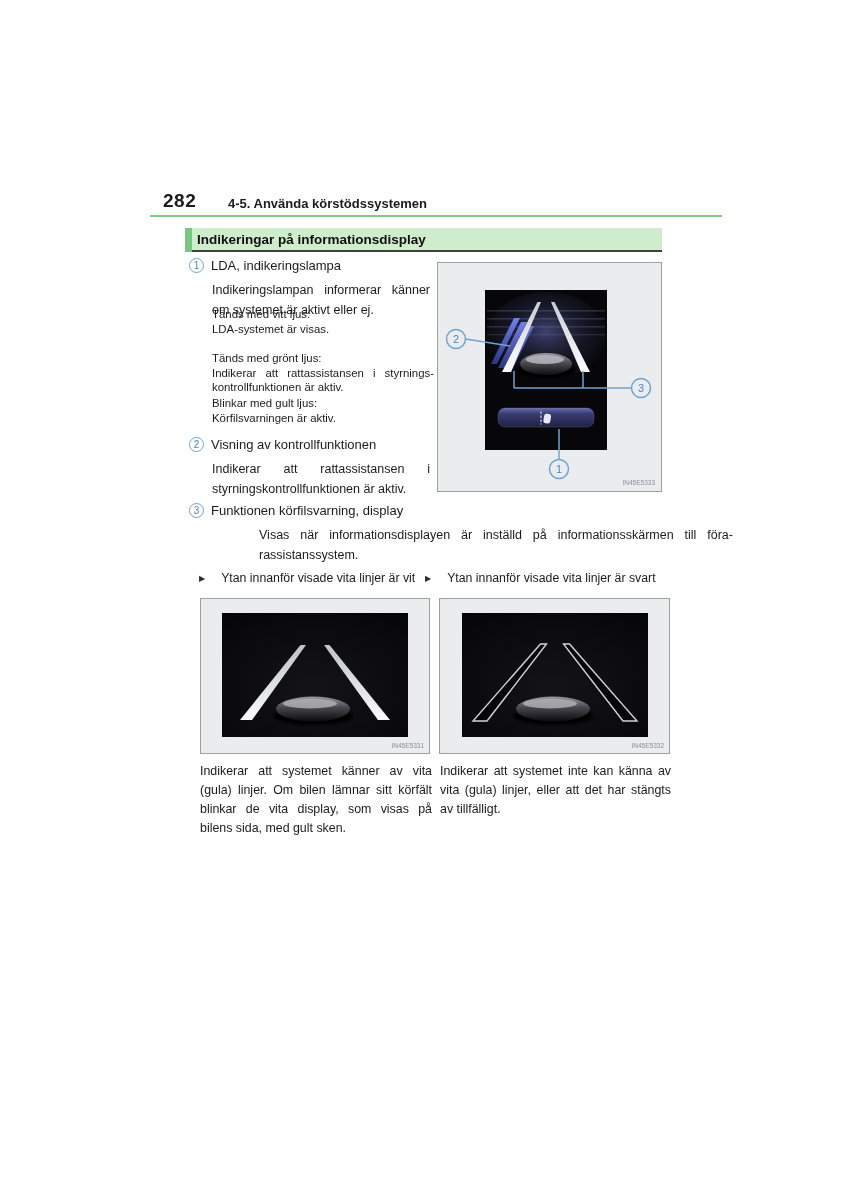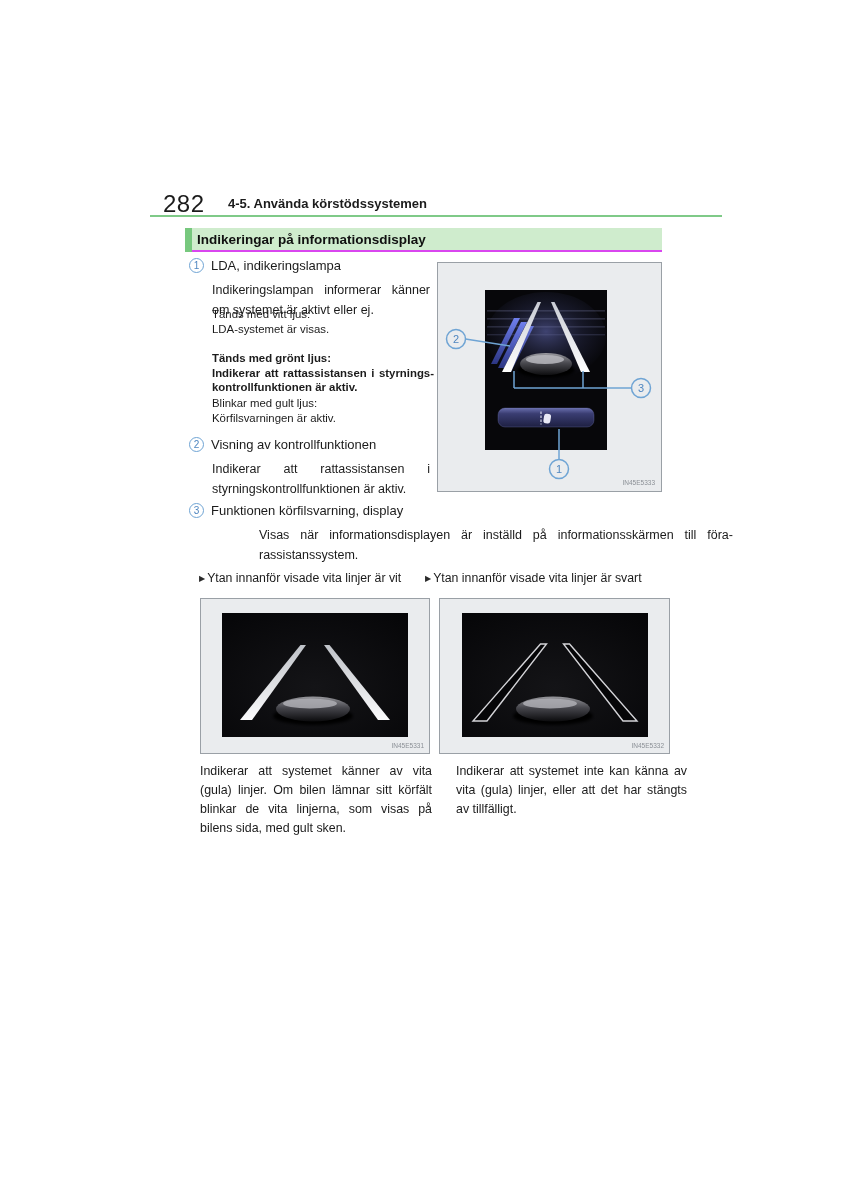--- a/index.html
+++ b/index.html
@@ -3,45 +3,45 @@
 <meta charset="utf-8">
 <style>
   html,body{margin:0;padding:0;}
   body{
     width:848px;height:1200px;background:#ffffff;position:relative;
     font-family:"Liberation Sans", sans-serif;color:#1b1b1b;
     -webkit-font-smoothing:antialiased;
   }
   .abs{position:absolute;}
   
-  .page-num{font-size:24px;font-weight:normal;letter-spacing:.5px;}
+  .page-num{font-size:19px;font-weight:bold;letter-spacing:.5px;}
   .chapter{font-size:13px;font-weight:bold;text-align:center;}
   .green-rule{background:#7fca88;height:2px;}
   
   .section-heading{
     background:#cfeccd;height:24px;line-height:24px;
-    border-bottom:2px solid #d946ef;
+    border-bottom:2px solid #404040;
     font-size:13.5px;font-weight:bold;color:#101010;
     padding-left:12px;box-sizing:border-box;
   }
   .section-heading::before{
     content:"";position:absolute;left:0;top:0;bottom:-2px;width:7px;background:#77c87e;
   }
   
   .cnum{
     display:inline-flex;align-items:center;justify-content:center;
     width:15px;height:15px;border:1.4px solid #6fa4d4;border-radius:50%;
     color:#4f86c0;font-size:10px;line-height:1;box-sizing:border-box;
     vertical-align:middle;flex:0 0 auto;
   }
   .item-row{display:flex;align-items:center;gap:7px;}
   .item-title{font-size:13px;}
   .body-text{font-size:12.5px;line-height:20px;text-align:justify;margin:0;}
   .detail{font-size:11.4px;line-height:14.6px;text-align:justify;}
-  .bullet-row{display:flex;align-items:flex-end;gap:2px;}
+  .bullet-row{display:flex;align-items:flex-end;gap:16px;}
   .bullet-icon{font-size:8px;color:#2a2a2a;line-height:15px;}
   .bullet-icon::before{content:"\25B6";}
   .bullet-label{font-size:12.3px;line-height:15px;}
   .caption{font-size:12.4px;line-height:19px;text-align:justify;margin:0;}
   svg text{font-family:"Liberation Sans", sans-serif;}
 </style>
 </head>
 <body>
 
 <span class="abs page-num" style="left:163px;top:190px;">282</span>
@@ -55,21 +55,21 @@
 <div class="abs item-row" style="left:189px;top:258px;width:240px;">
   <span class="cnum">1</span>
   <span class="item-title">LDA, indikeringslampa</span>
 </div>
 <p class="abs body-text" style="left:212px;top:280px;width:218px;">Indikeringslampan informerar känner om systemet är aktivt eller ej.</p>
 
 <div class="abs detail" style="left:212px;top:307px;width:222px;">
   <div>Tänds med vitt ljus:</div>
   <div>LDA-systemet är visas.</div>
 </div>
-<div class="abs detail" style="left:212px;top:351px;width:222px;font-weight:bold;">
+<div class="abs detail" style="left:212px;top:351px;width:222px;">
   <div>Tänds med grönt ljus:</div>
   <div>Indikerar att rattassistansen i styrnings­kontrollfunktionen är aktiv.</div>
 </div>
 <div class="abs detail" style="left:212px;top:396px;width:222px;">
   <div>Blinkar med gult ljus:</div>
   <div>Körfilsvarningen är aktiv.</div>
 </div>
 
 <div class="abs item-row" style="left:189px;top:437px;width:240px;">
   <span class="cnum">2</span>
@@ -233,14 +233,14 @@
       <g>
         <ellipse cx="91" cy="103" rx="40" ry="9" fill="#000000" filter="url(#softer2)"></ellipse>
         <ellipse cx="91" cy="96" rx="37" ry="12.5" fill="url(#gCar2)"></ellipse>
         <ellipse cx="88" cy="90.5" rx="27" ry="5" fill="#aeaeb4" opacity="0.85" filter="url(#soft2)"></ellipse>
       </g>
     </g>
     <text x="225" y="150" text-anchor="end" font-size="6.5" fill="#8b9096">IN45E5332</text>
   </svg>
 </div>
 
-<p class="abs caption" style="left:200px;top:762px;width:232px;">Indikerar att systemet känner av vita (gula) linjer. Om bilen lämnar sitt körfält blinkar de vita linjerna, som visas på bilens sida, med gult sken.</p>
-<p class="abs caption" style="left:440px;top:762px;width:231px;margin-left:16px;">Indikerar att systemet inte kan känna av vita (gula) linjer, eller att det har stängts av tillfälligt.</p>
+<p class="abs caption" style="left:200px;top:762px;width:232px;">Indikerar att systemet känner av vita (gula) linjer. Om bilen lämnar sitt körfält blinkar de vita display, som visas på bilens sida, med gult sken.</p>
+<p class="abs caption" style="left:440px;top:762px;width:231px;">Indikerar att systemet inte kan känna av vita (gula) linjer, eller att det har stängts av tillfälligt.</p>
 
 </body></html>

